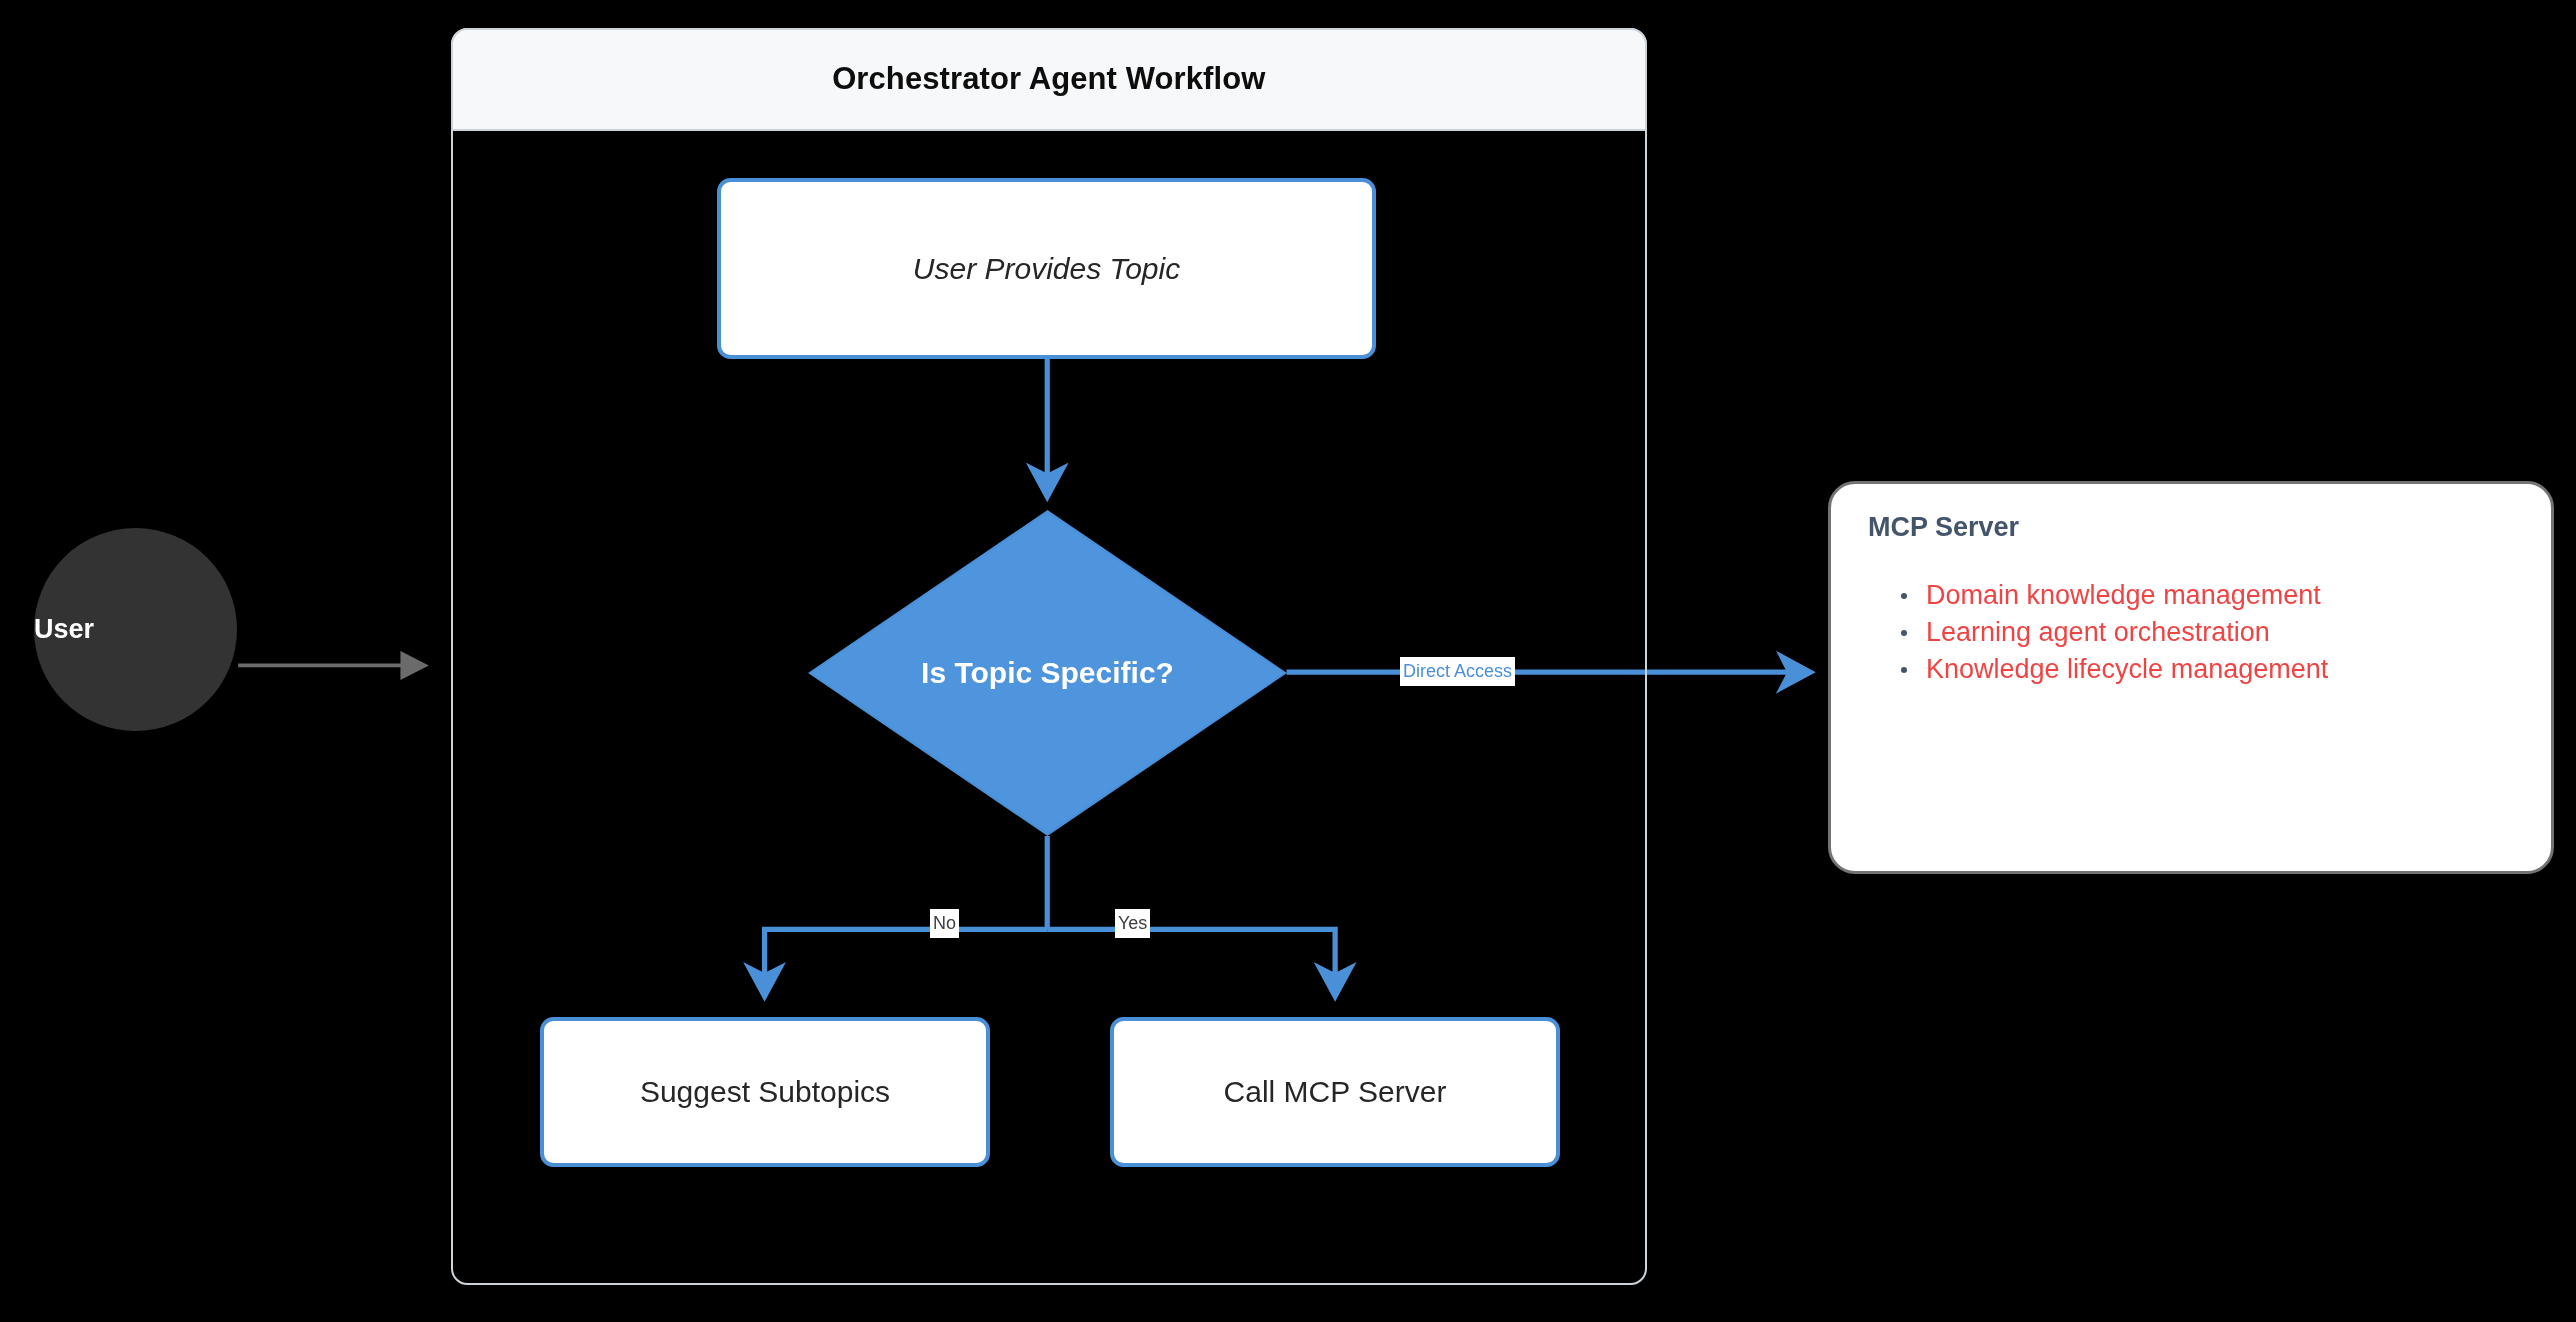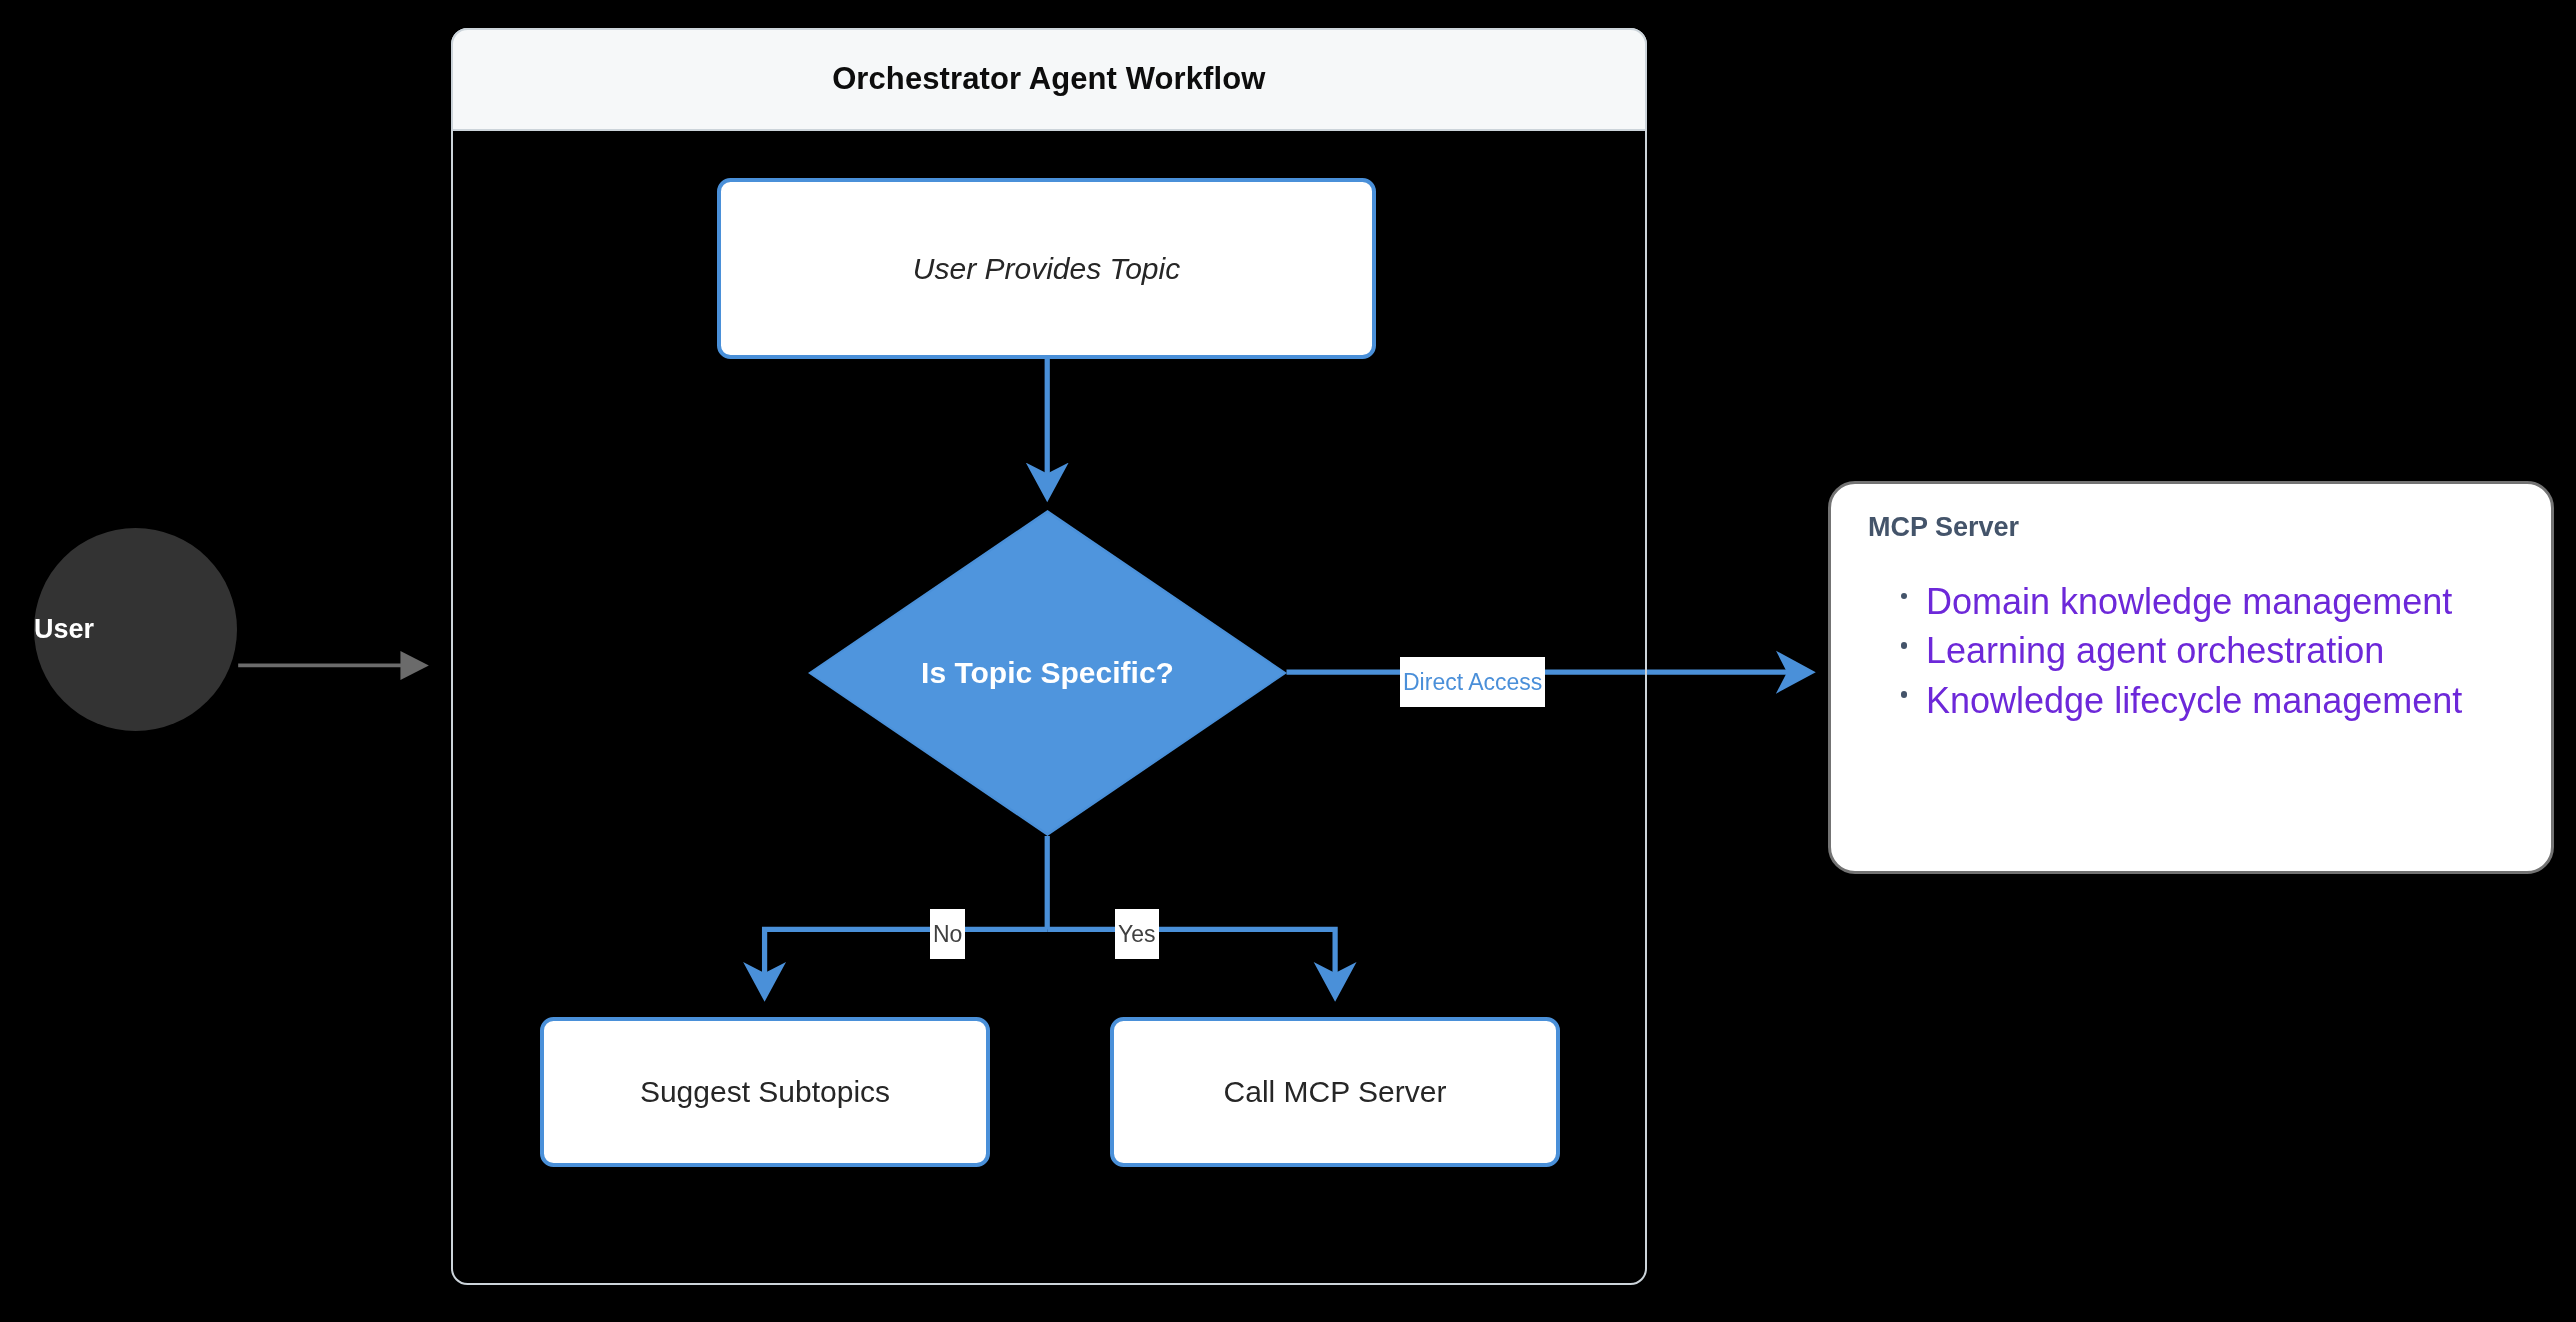--- a/index.html
+++ b/index.html
@@ -141,22 +141,22 @@
     font-weight: bold;
     margin: 0 0 34px 0;
   }
   #mcp-panel ul {
     margin: 0;
     padding-left: 58px;
     list-style: none;
   }
   #mcp-panel li {
     position: relative;
-    color: #6d28d9;
-    font-size: 36px;
+    color: #ef4444;
+    font-size: 27px;
     line-height: 1.37;
   }
   #mcp-panel li::before {
     content: "";
     position: absolute;
     left: -25.4px;
     top: 15.7px;
     width: 6.7px;
     height: 6.7px;
     border-radius: 50%;
@@ -170,23 +170,23 @@
     width: 2576px;
     height: 1322px;
     pointer-events: none;
   }
 
   
   .edge-label {
     position: absolute;
     background: #ffffff;
     color: #404040;
-    font-size: 23px;
+    font-size: 18px;
     line-height: 1.05;
-    padding: 13px 3px;
+    padding: 5px 3px;
     white-space: nowrap;
   }
   .edge-label.blue-text { color: #4a8fd9; }
 
   #label-no    { left: 930px; top: 909px; }
   #label-yes   { left: 1115px; top: 909px; }
   #label-direct{ left: 1400px; top: 657px; }
 </style>
 </head>
 <body>

